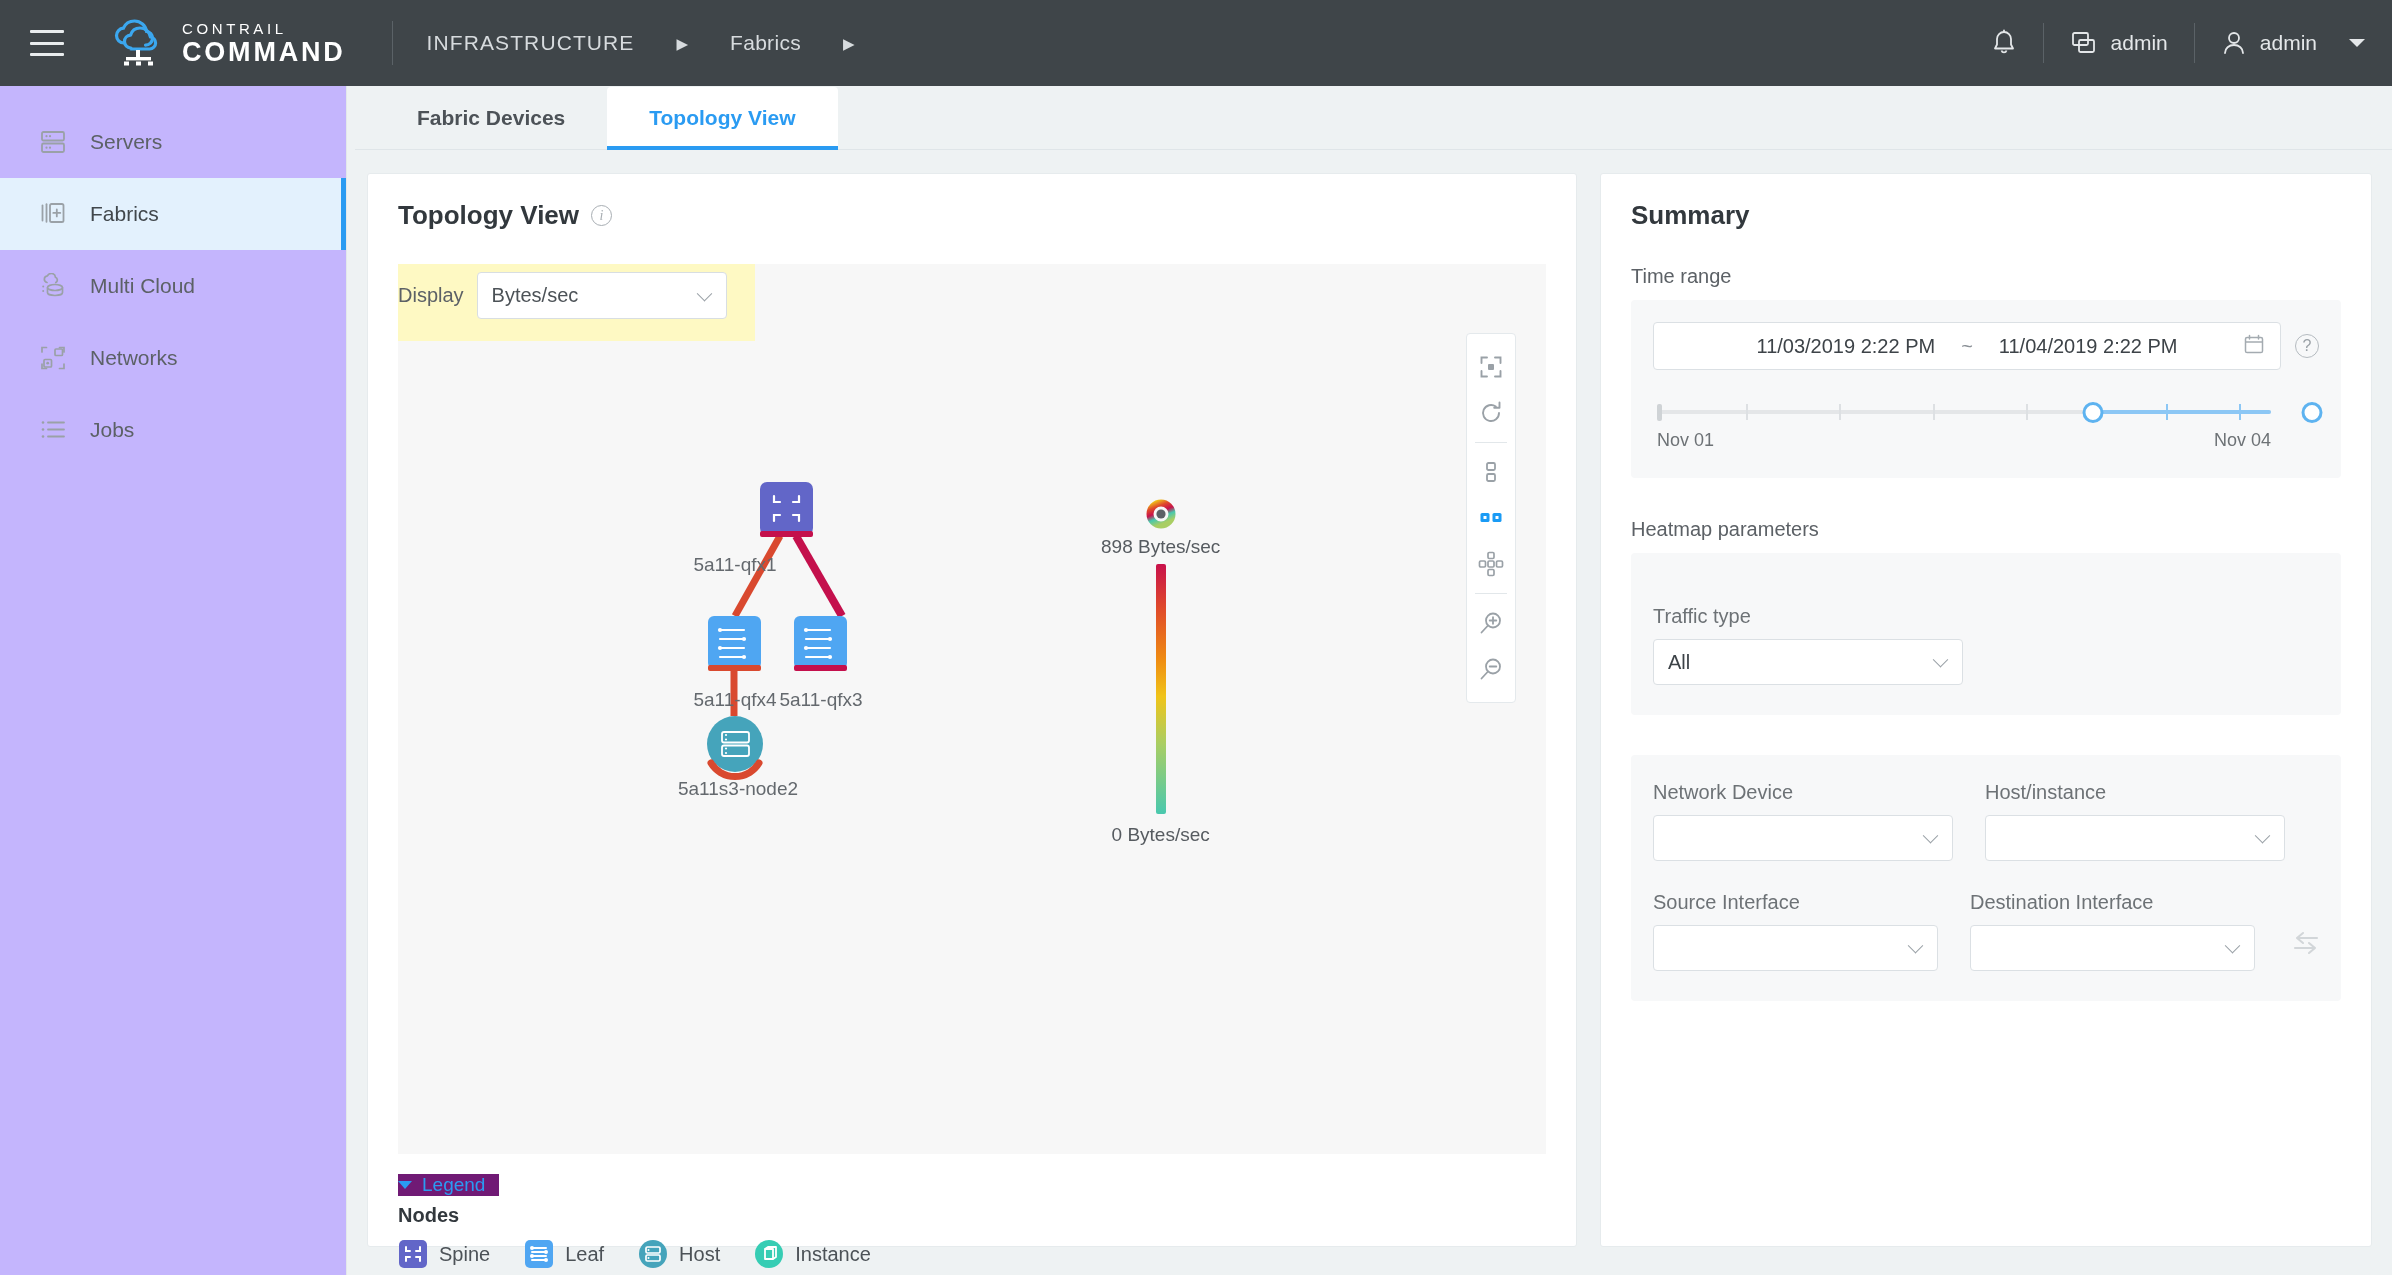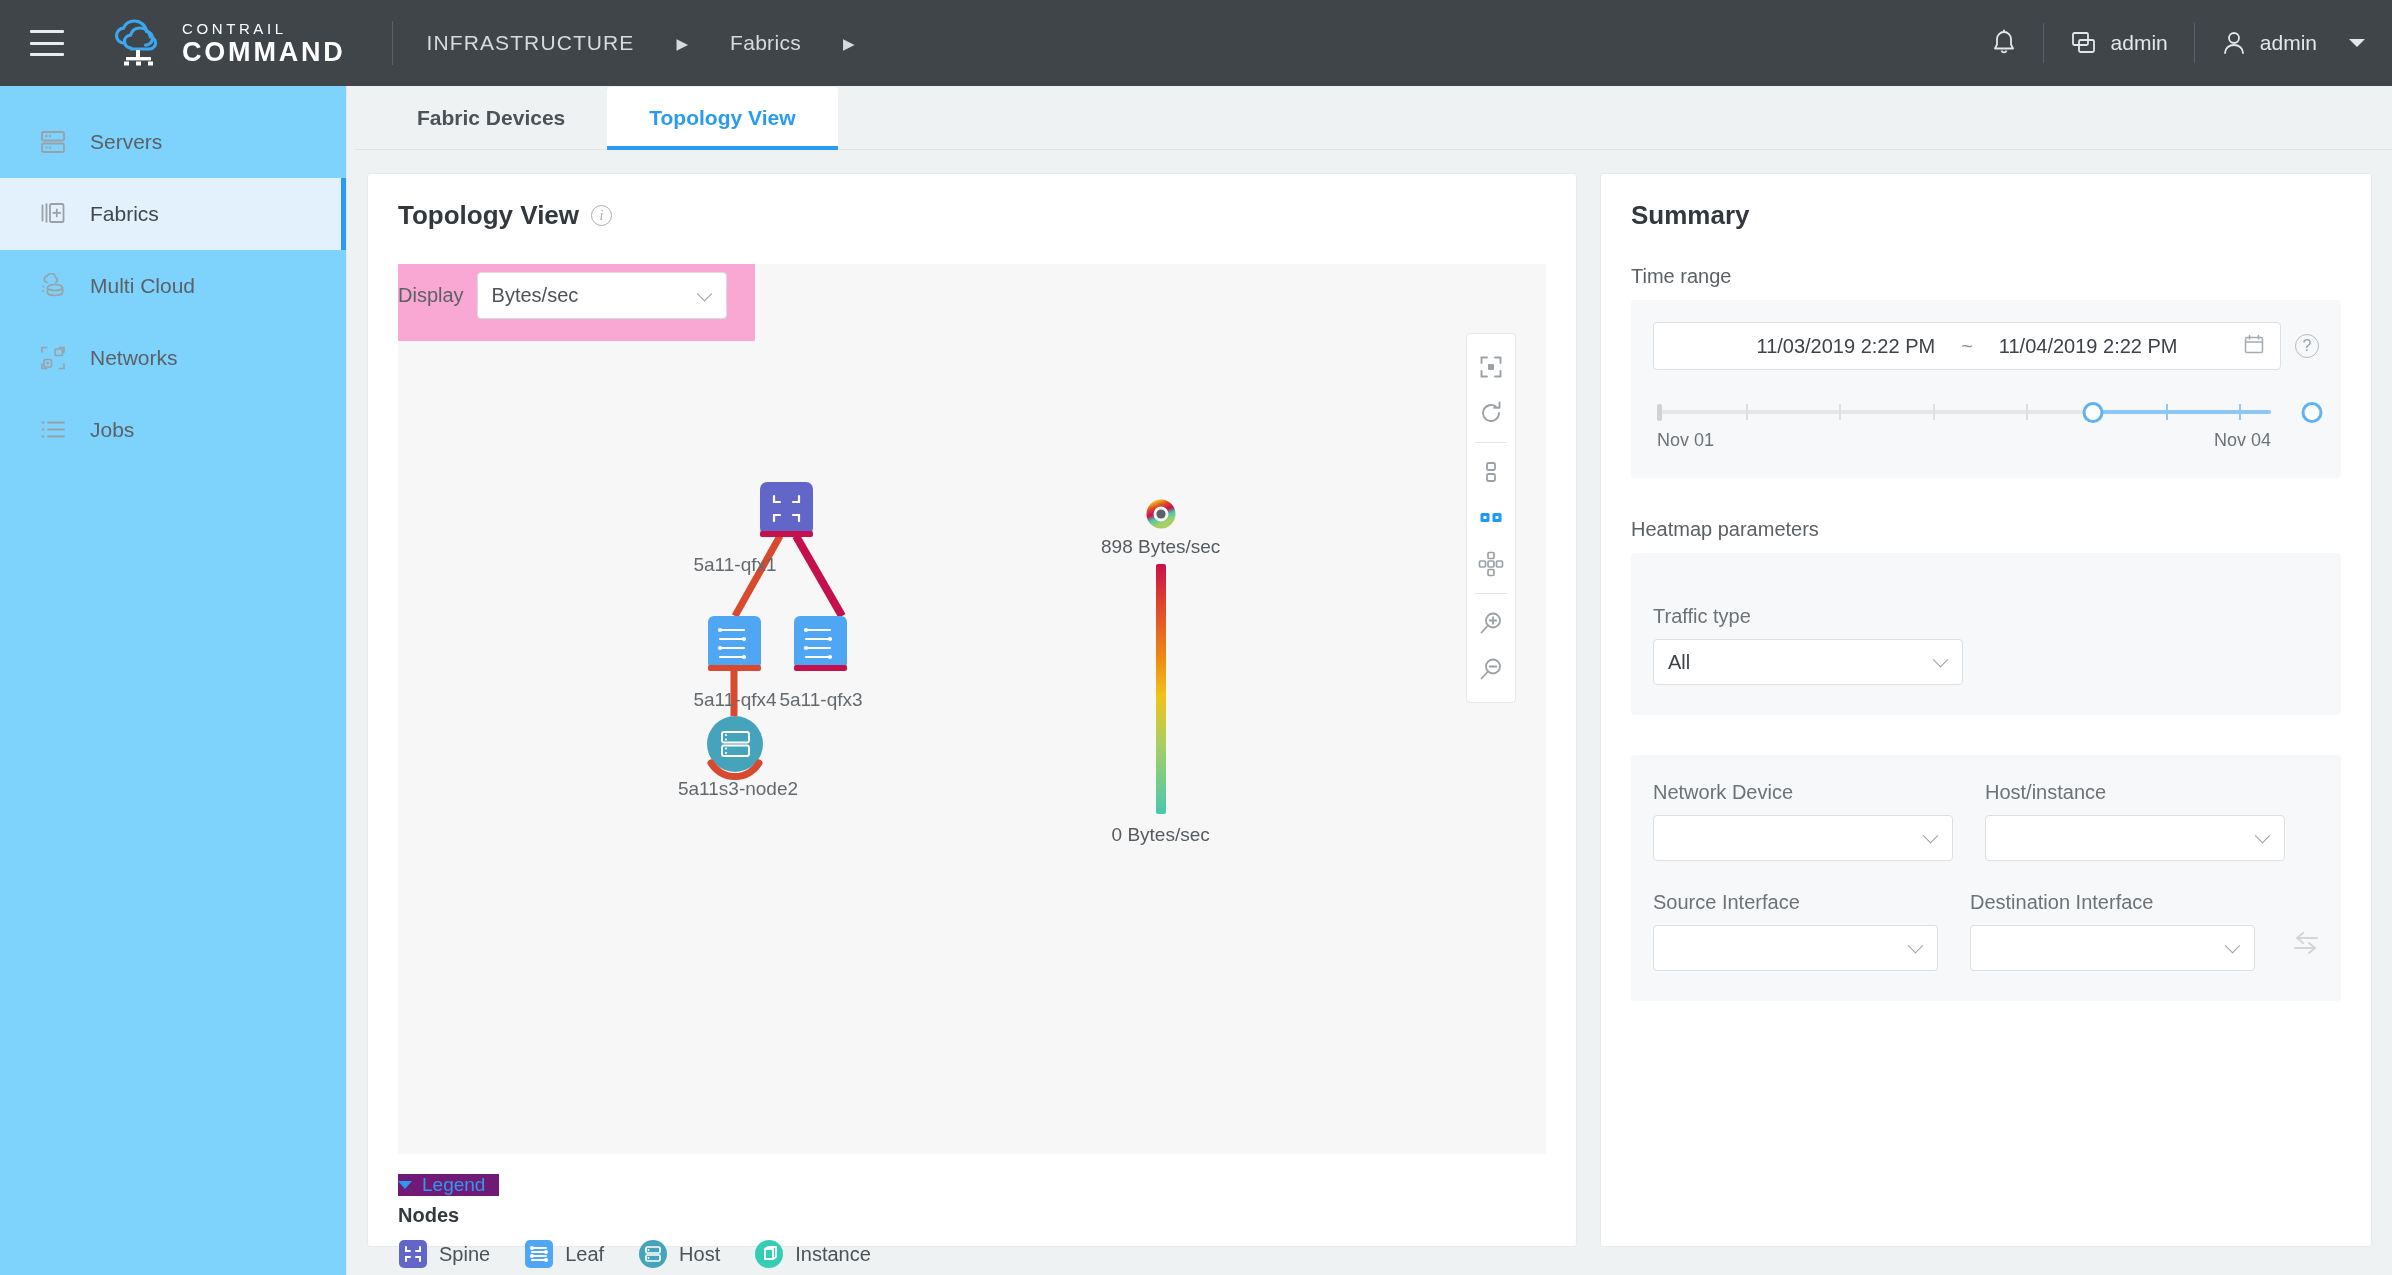--- a/index.html
+++ b/index.html
@@ -59,21 +59,21 @@
   .tb-btn {
     display: flex; align-items: center; gap: 13px;
     color: #e4e7e9; font-size: 21px; cursor: pointer;
   }
   .tb-icon { display: flex; align-items: center; justify-content: center; }
 
   
   .sidebar {
     position: absolute; top: 86px; left: 0;
     width: 347px; height: 1189px;
-    background: #7dd3fc;
+    background: #c4b5fd;
     border-right: 1px solid #e3e8ea;
     z-index: 10;
   }
   .nav-item {
     position: relative;
     height: 72px;
     display: flex; align-items: center;
     padding-left: 38px; gap: 22px;
     cursor: pointer;
   }
@@ -143,21 +143,21 @@
     width: 1148px; height: 890px;
   }
   .topo-canvas {
     position: absolute; top: 0; left: 0;
     width: 1148px; height: 890px;
     background: #f7f7f7;
   }
   .display-bar {
     position: absolute; top: 0; left: 0;
     display: flex; align-items: center; gap: 13px;
-    background: #f9a8d4;
+    background: #fef9c3;
     padding: 8px 28px 22px 0;
     z-index: 3;
   }
   .display-label { font-size: 20px; color: #5c6166; }
   .select-box {
     height: 47px; border: 1px solid #d8dee2; border-radius: 4px;
     background: #ffffff;
     display: flex; align-items: center;
     padding: 0 14px; cursor: pointer; position: relative;
   }

